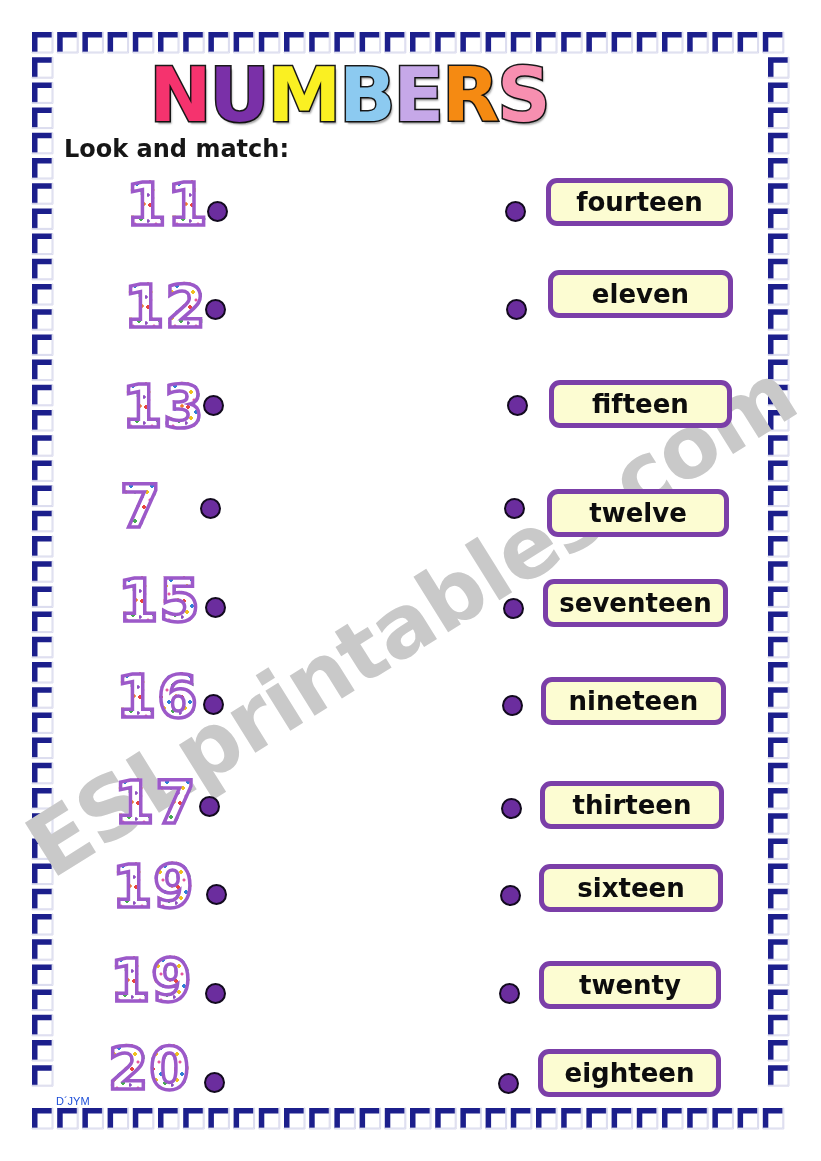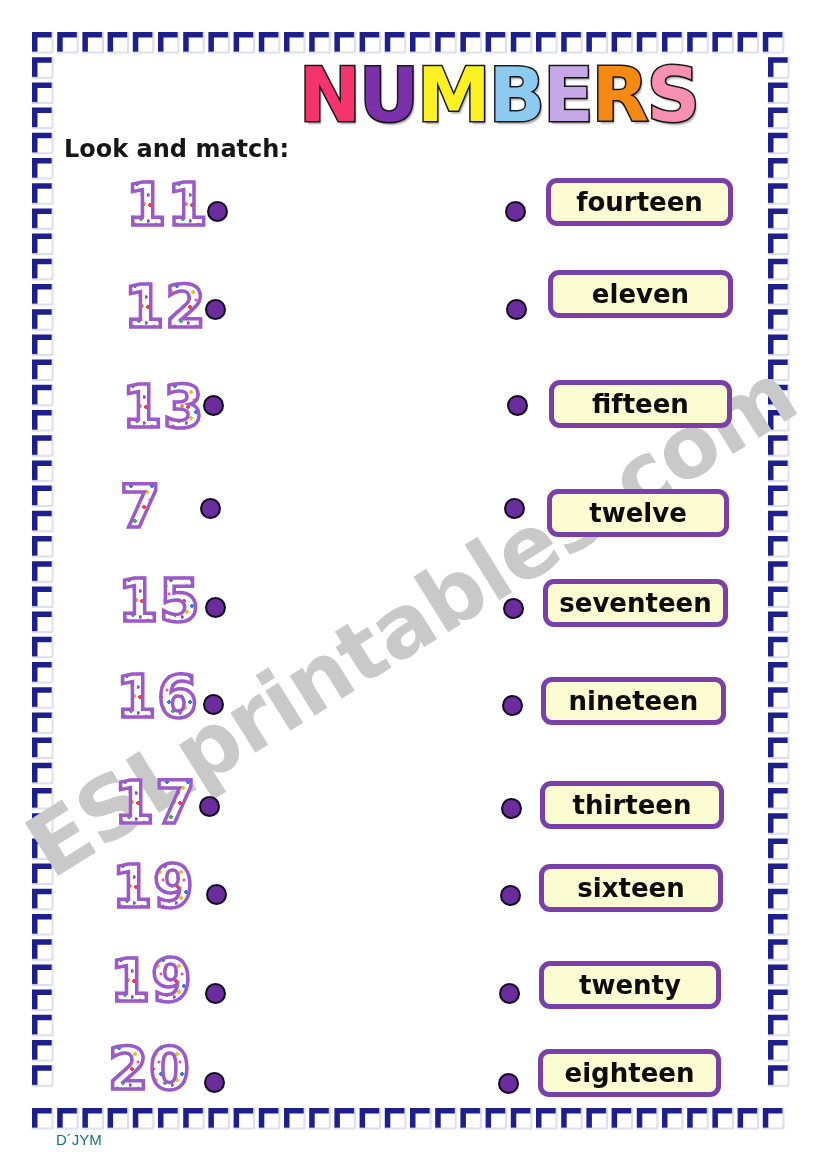--- a/index.html
+++ b/index.html
@@ -43,21 +43,21 @@
     pointer-events: none;
     user-select: none;
   }
 
   
   .title {
     position: absolute;
     left: 0;
     top: 58px;
     width: 698px;
-    text-align: right;
+    text-align: center;
     z-index: 6;
     white-space: nowrap;
   }
   .title span {
     font-family: "DejaVu Sans", sans-serif;
     font-weight: 700;
     font-size: 74px;
     line-height: 74px;
     letter-spacing: -2px;
     display: inline-block;
@@ -136,24 +136,23 @@
     color: #0d0d0d;
     white-space: nowrap;
   }
 
   
   .signature {
     position: absolute;
     left: 56px;
     top: 1095px;
     font-family: "Liberation Sans", sans-serif;
-    font-size: 15px;
-    color: #0f766e;
+    font-size: 11px;
+    color: #1d4ed8;
     z-index: 6;
-    margin-top: 36px;
   }
 </style>
 </head>
 <body>
 
 <div id="sheet">
 
   <svg class="border-layer" viewBox="0 0 821 1161" width="821" height="1161" aria-hidden="true">
     <defs>
       <g id="brk">

